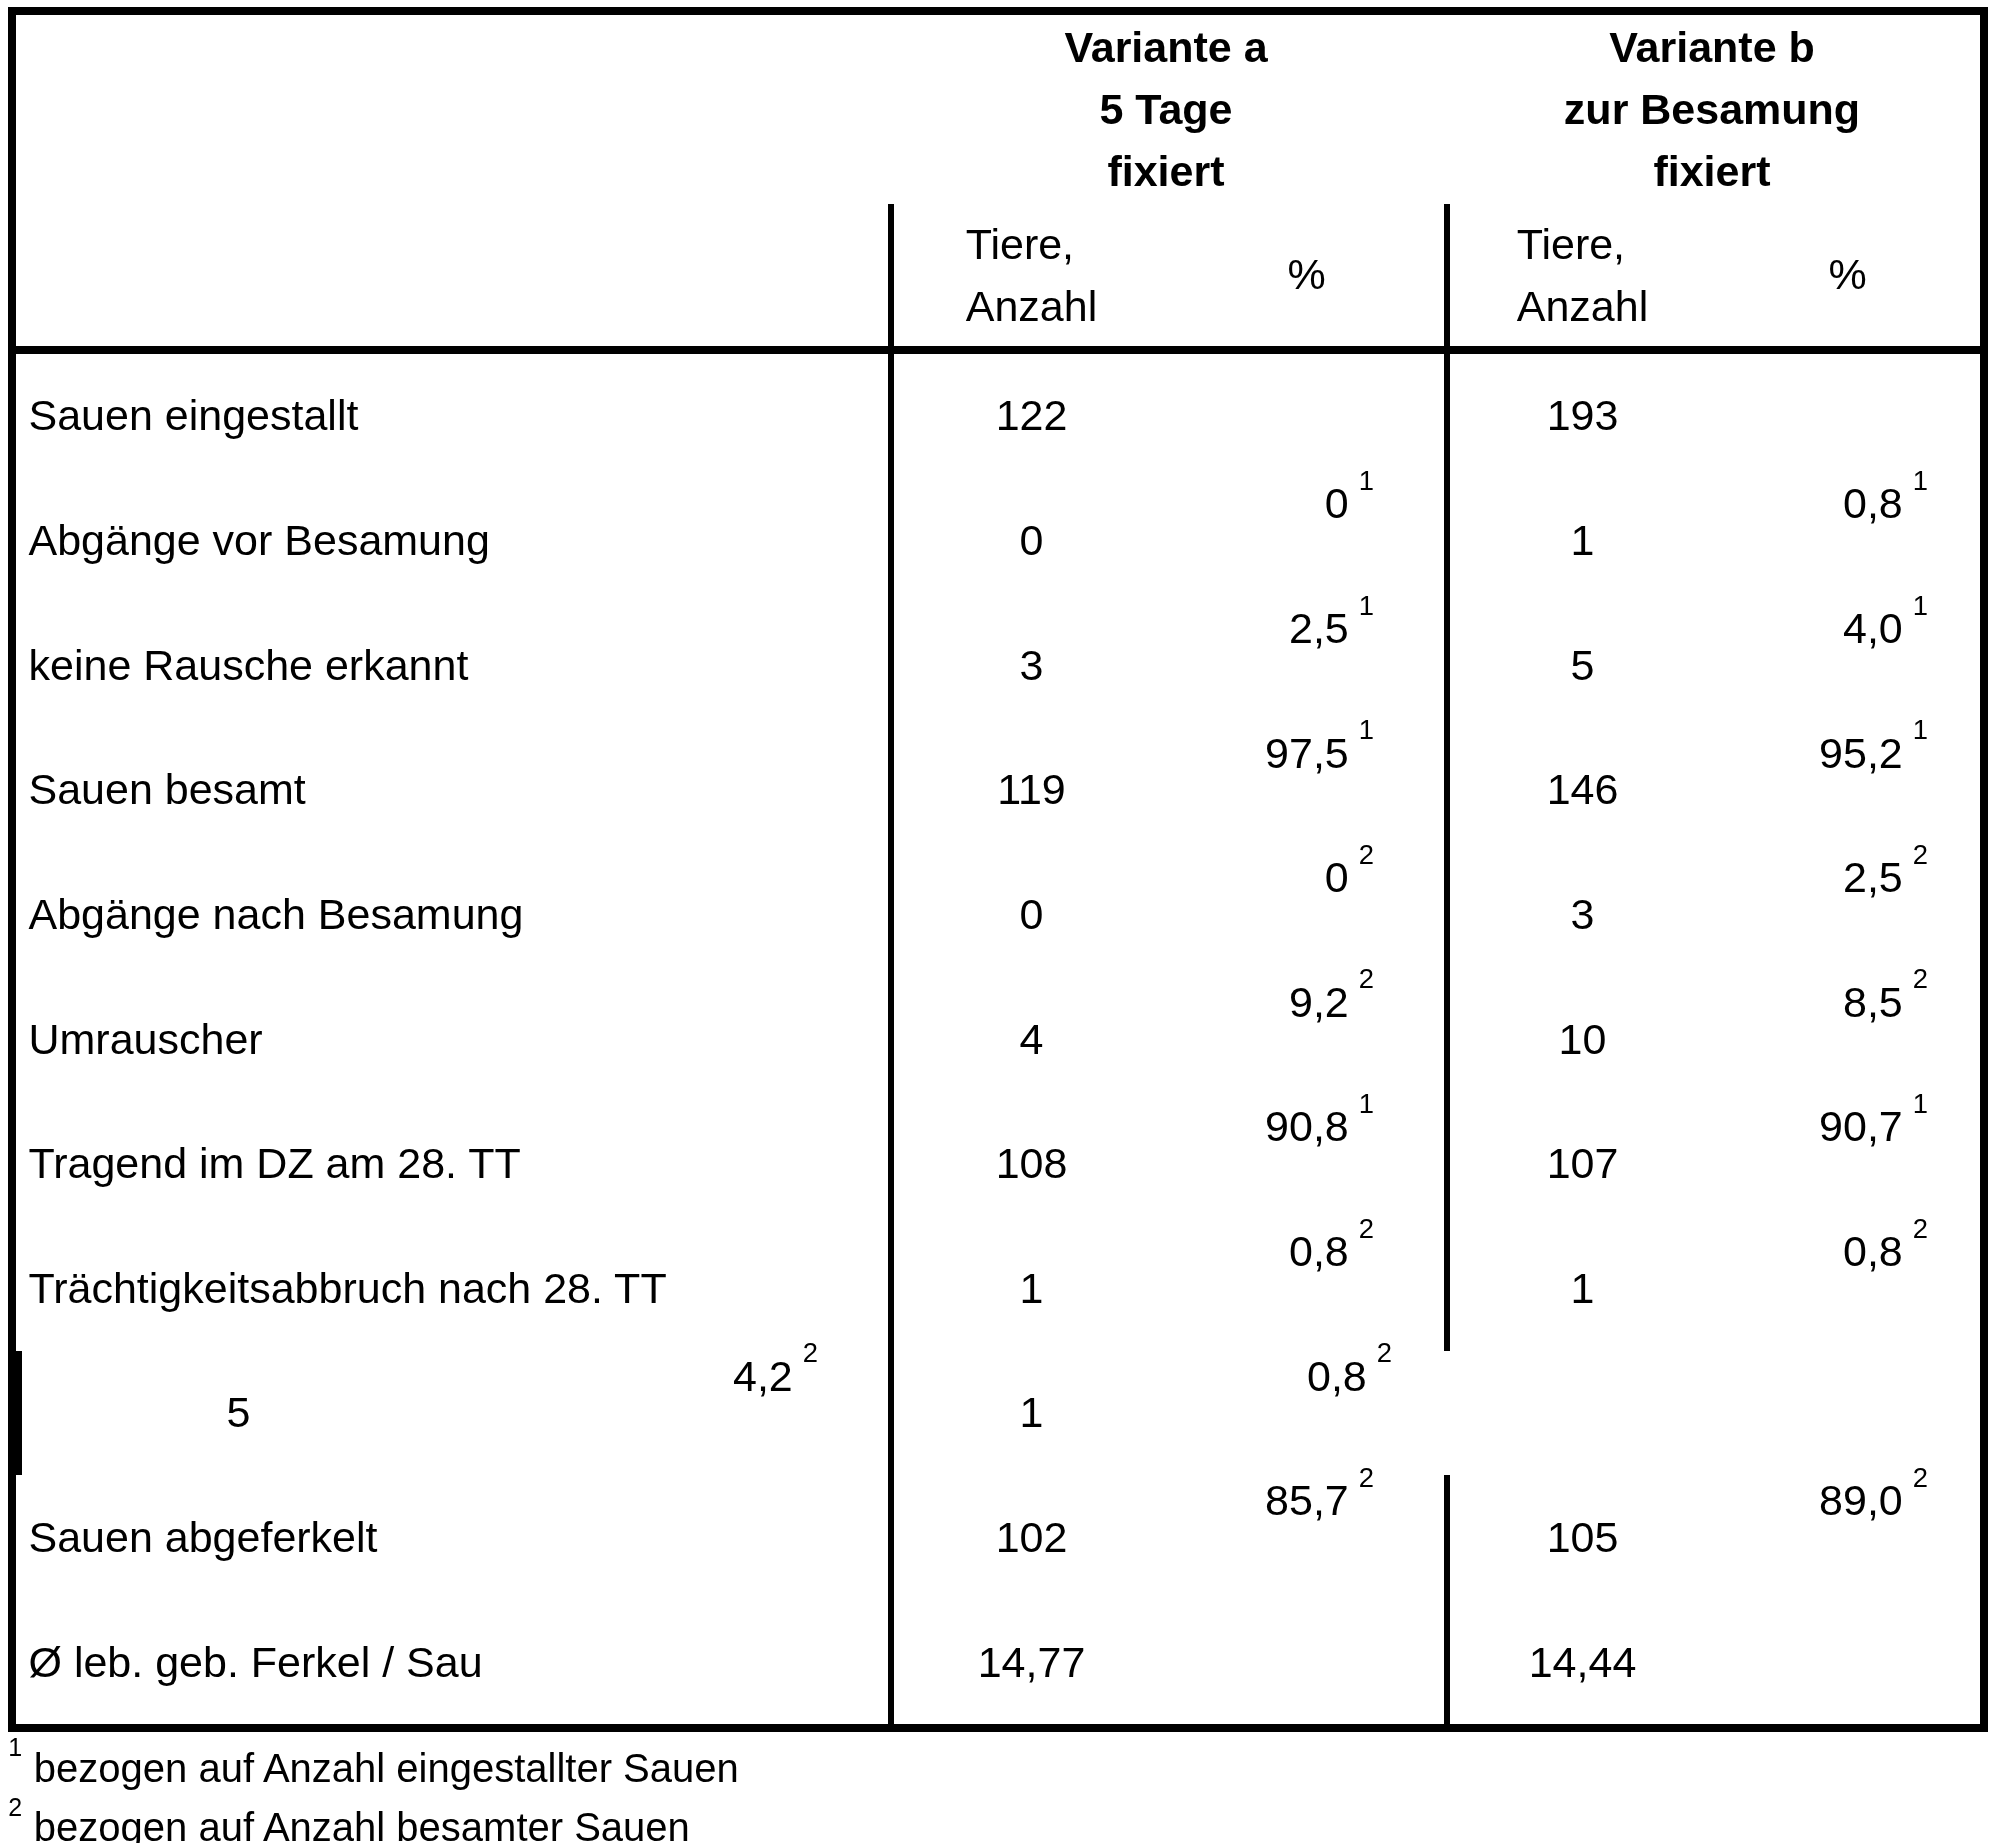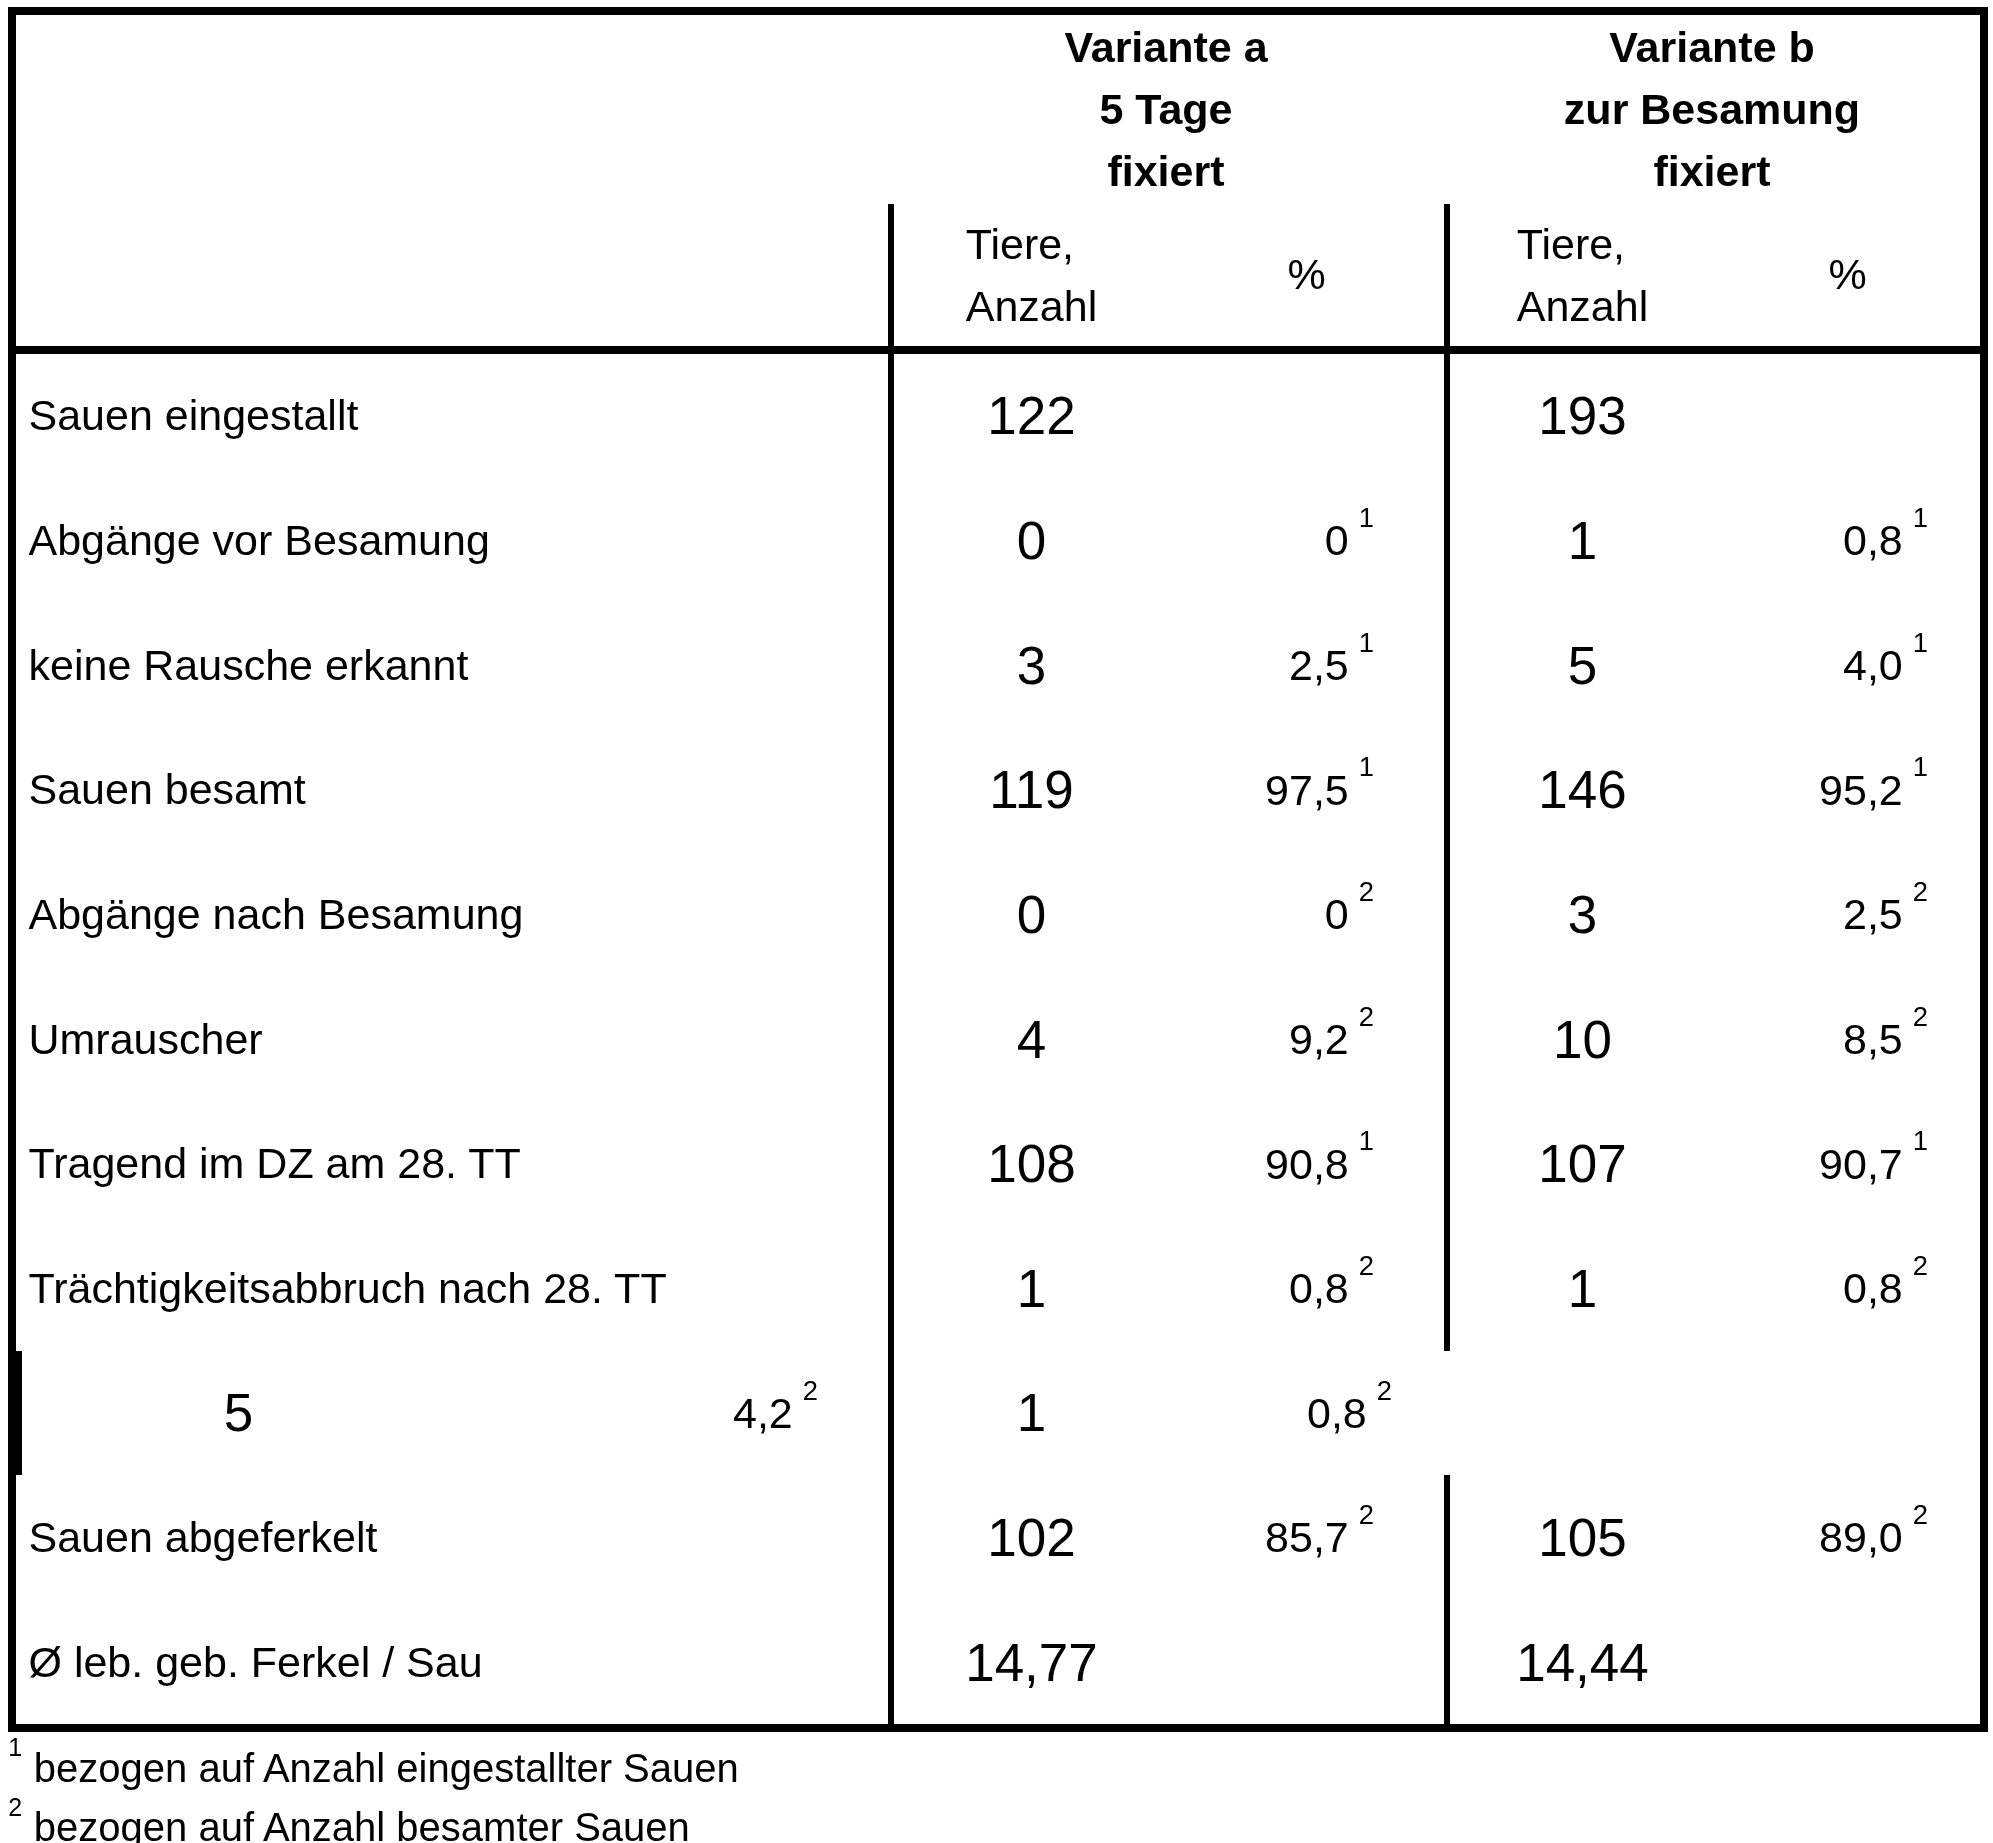--- a/index.html
+++ b/index.html
@@ -46,22 +46,22 @@
   .sub-pct { display: flex; align-items: center; justify-content: center; font-size: 43px; }
   .data-band { height: 1371px; display: grid; grid-template-rows: repeat(11, 1fr); }
   .row { display: grid; grid-template-columns: 872px 556px 536px; }
   .label-cell {
     display: flex;
     align-items: center;
     padding-left: 12.5px;
     font-size: 43px;
     white-space: nowrap;
   }
-  .tiere-cell { display: flex; align-items: center; justify-content: center; font-size: 53px; }
-  .pct-cell { display: flex; align-items: center; justify-content: flex-end; font-size: 43px; }
+  .tiere-cell { display: flex; align-items: center; justify-content: center; font-size: 43px; }
+  .pct-cell { display: flex; justify-content: flex-end; font-size: 43px; }
   .ga .pct-cell { padding-right: 70px; }
   .gb .pct-cell { padding-right: 52px; }
   .num { white-space: nowrap; }
   sup.fn-ref {
     font-size: 27.4px;
     margin-left: 10px;
     position: relative;
     top: -13.3px;
   }
   sup.fn-ref:empty { display: none; margin: 0; }

